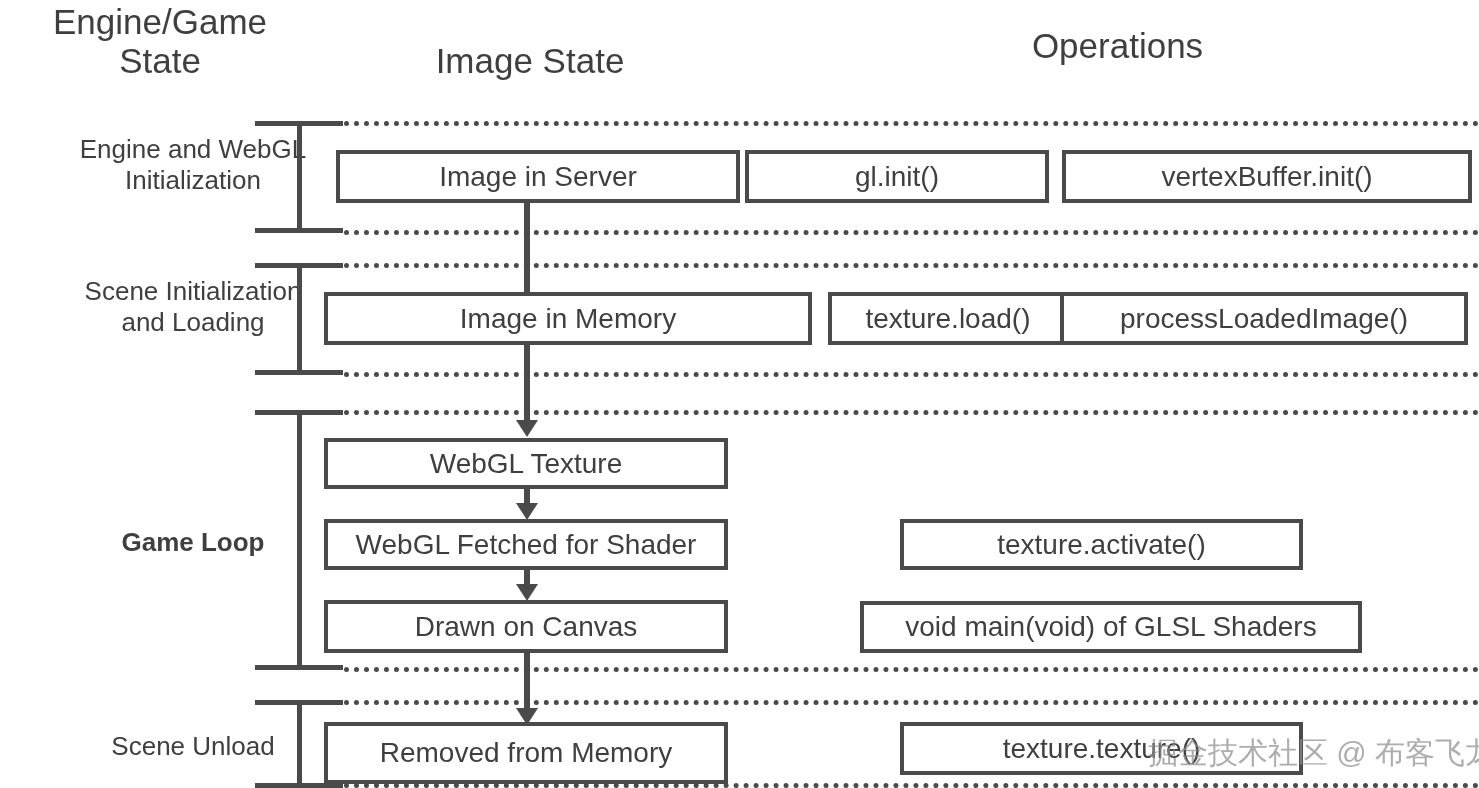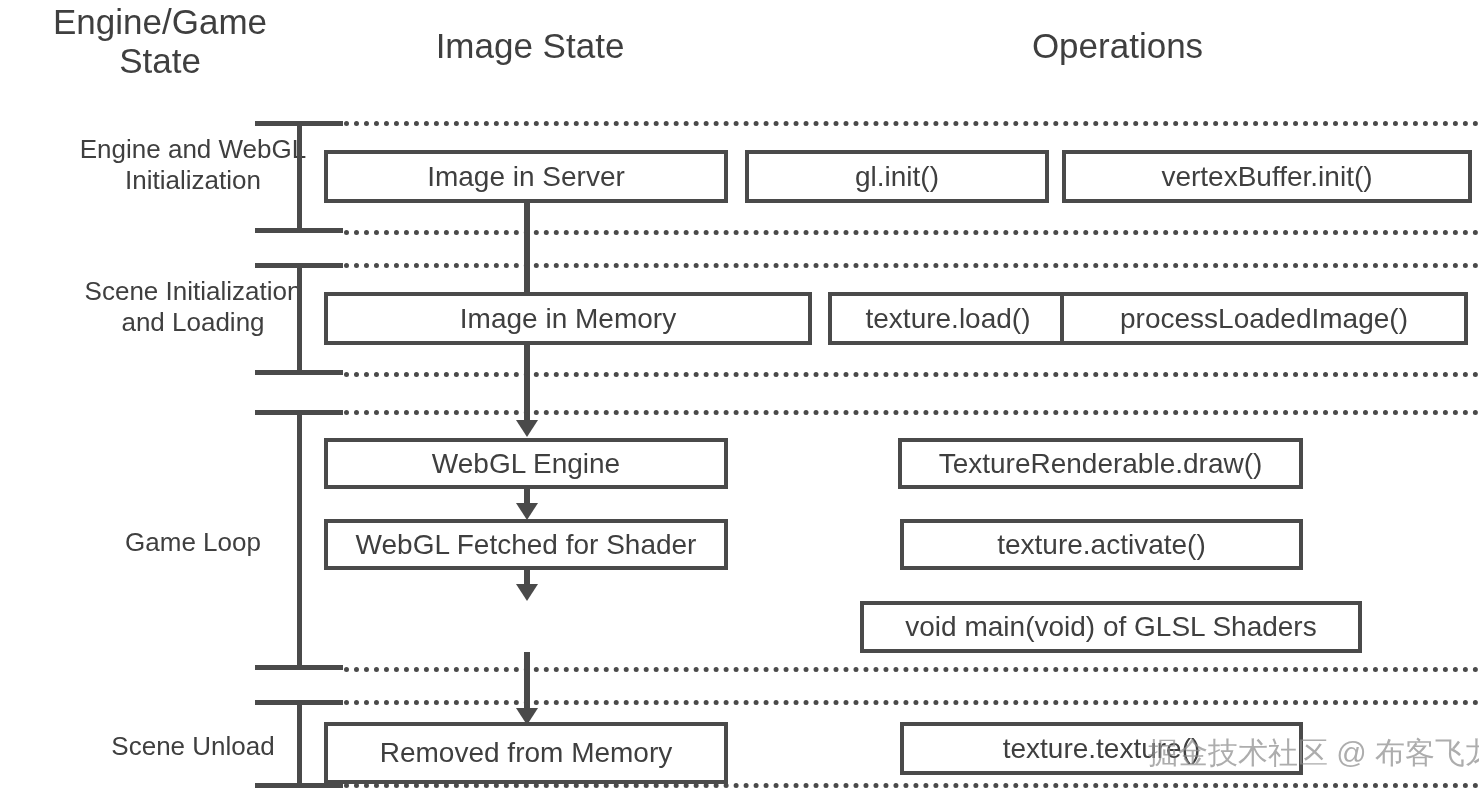--- a/index.html
+++ b/index.html
@@ -20,21 +20,21 @@
   
   .col-header {
     position: absolute;
     text-align: center;
     color: #3f3f3f;
     line-height: 1.12;
     font-weight: 400;
     white-space: pre-line;
   }
   #hdr-state   { left: 10px;  top: 2px;   width: 300px; font-size: 35px; }
-  #hdr-image   { left: 330px; top: 26px;  width: 400px; font-size: 35px; }
+  #hdr-image   { left: 330px; top: 41px;  width: 400px; font-size: 35px; }
   #hdr-ops     { left: 760px; top: 26px;  width: 715px; font-size: 35px; }
 
   
   .phase-label {
     position: absolute;
     text-align: center;
     color: #3f3f3f;
     font-size: 26px;
     line-height: 1.18;
     white-space: pre-line;
@@ -121,21 +121,21 @@
 
   <div class="col-header" id="hdr-state">Engine/Game
 State</div>
   <div class="col-header" id="hdr-image">Image State</div>
   <div class="col-header" id="hdr-ops">Operations</div>
 
   <div class="phase-label" style="left:0px; top:134px; width:290px;">Engine and WebGL
 Initialization</div>
   <div class="phase-label" style="left:0px; top:276px; width:290px;">Scene Initialization
 and Loading</div>
-  <div class="phase-label" style="left:0px; top:527px; width:290px;">Game Loop</div>
+  <div class="phase-label" style="left:0px; top:527px; width:290px;font-weight:bold;">Game Loop</div>
   <div class="phase-label" style="left:0px; top:731px; width:290px;">Scene Unload</div>
 
   <div class="bracket" style="left:255px; top:121px; width:88px; height:112px;">
     <div class="bar top"></div>
     <div class="stem"></div>
     <div class="bar bottom"></div>
   </div>
 
   <div class="bracket" style="left:255px; top:263px; width:88px; height:112px;">
     <div class="bar top"></div>
@@ -163,33 +163,33 @@
   <div class="dotted" style="left:344px; top:667px; width:1135px;"></div>
   <div class="dotted" style="left:344px; top:700px; width:1135px;"></div>
   <div class="dotted" style="left:344px; top:783px; width:1135px;"></div>
 
   <div class="arrow" style="left:524px; top:201px; height:92px;"></div>
   <div class="arrow" style="left:524px; top:344px; height:77px;"></div>
   <div class="arrow" style="left:524px; top:488px; height:16px;"></div>
   <div class="arrow" style="left:524px; top:569px; height:16px;"></div>
   <div class="arrow" style="left:524px; top:652px; height:57px;"></div>
 
-  <div class="box" style="left:324px; top:150px; width:404px; height:53px;">Image in Server</div>
+  <div class="box" style="left:336px; top:150px; width:404px; height:53px;">Image in Server</div>
   <div class="box" style="left:324px; top:292px; width:488px; height:53px;">Image in Memory</div>
-  <div class="box" style="left:324px; top:438px; width:404px; height:51px;">WebGL Engine</div>
+  <div class="box" style="left:324px; top:438px; width:404px; height:51px;">WebGL Texture</div>
   <div class="box" style="left:324px; top:519px; width:404px; height:51px;">WebGL Fetched for Shader</div>
+  <div class="box" style="left:324px; top:600px; width:404px; height:53px;">Drawn on Canvas</div>
   <div class="box" style="left:324px; top:722px; width:404px; height:62px;">Removed from Memory</div>
 
   <div class="box op" style="left:745px; top:150px; width:304px; height:53px;">gl.init()</div>
   <div class="box op" style="left:1062px; top:150px; width:410px; height:53px;">vertexBuffer.init()</div>
 
   <div class="box op" style="left:828px; top:292px; width:240px; height:53px;">texture.load()</div>
   <div class="box op" style="left:1060px; top:292px; width:408px; height:53px;">processLoadedImage()</div>
 
-  <div class="box op" style="left:898px; top:438px; width:405px; height:51px;">TextureRenderable.draw()</div>
   <div class="box op" style="left:900px; top:519px; width:403px; height:51px;">texture.activate()</div>
   <div class="box op" style="left:860px; top:601px; width:502px; height:52px;">void main(void) of GLSL Shaders</div>
 
   <div class="box op" style="left:900px; top:722px; width:403px; height:53px;">texture.texture()</div>
 
   <div id="watermark" style="left:1148px; top:733px;">掘金技术社区 @ 布客飞龙</div>
 
 </div>
 
 </body></html>

